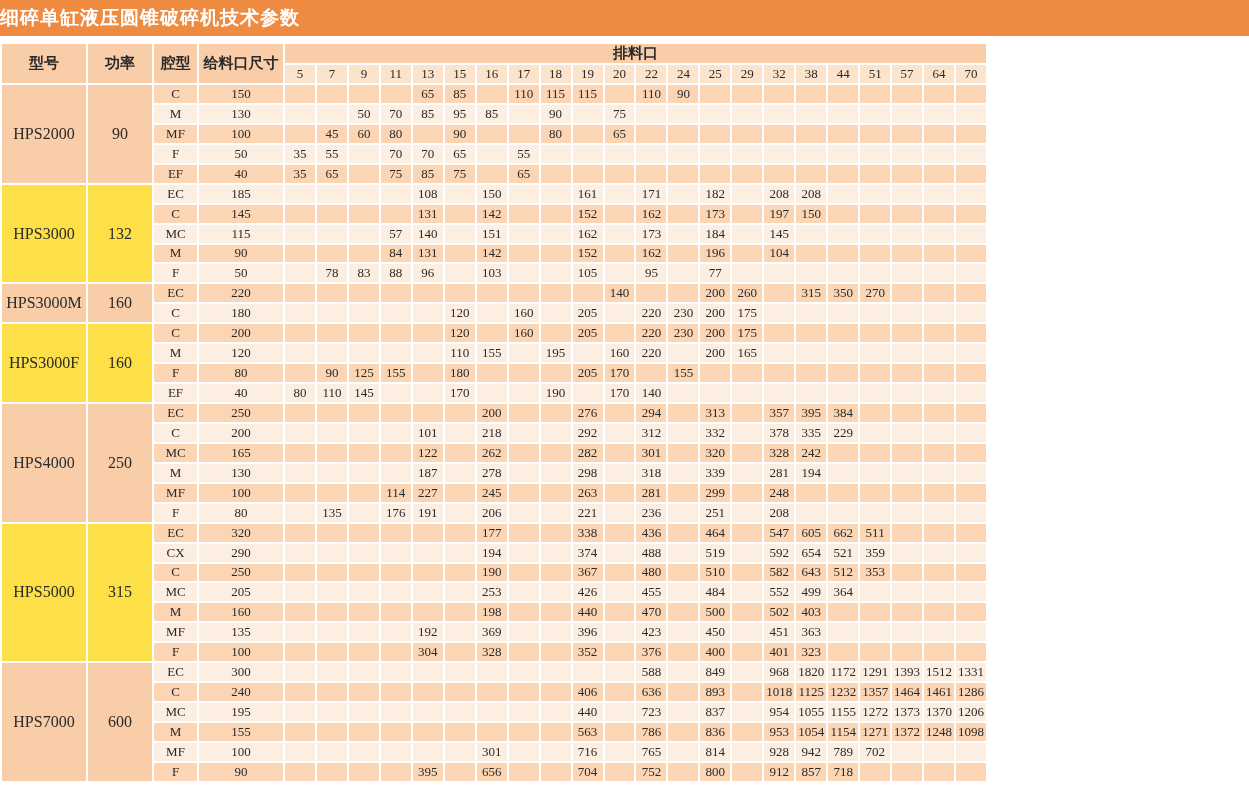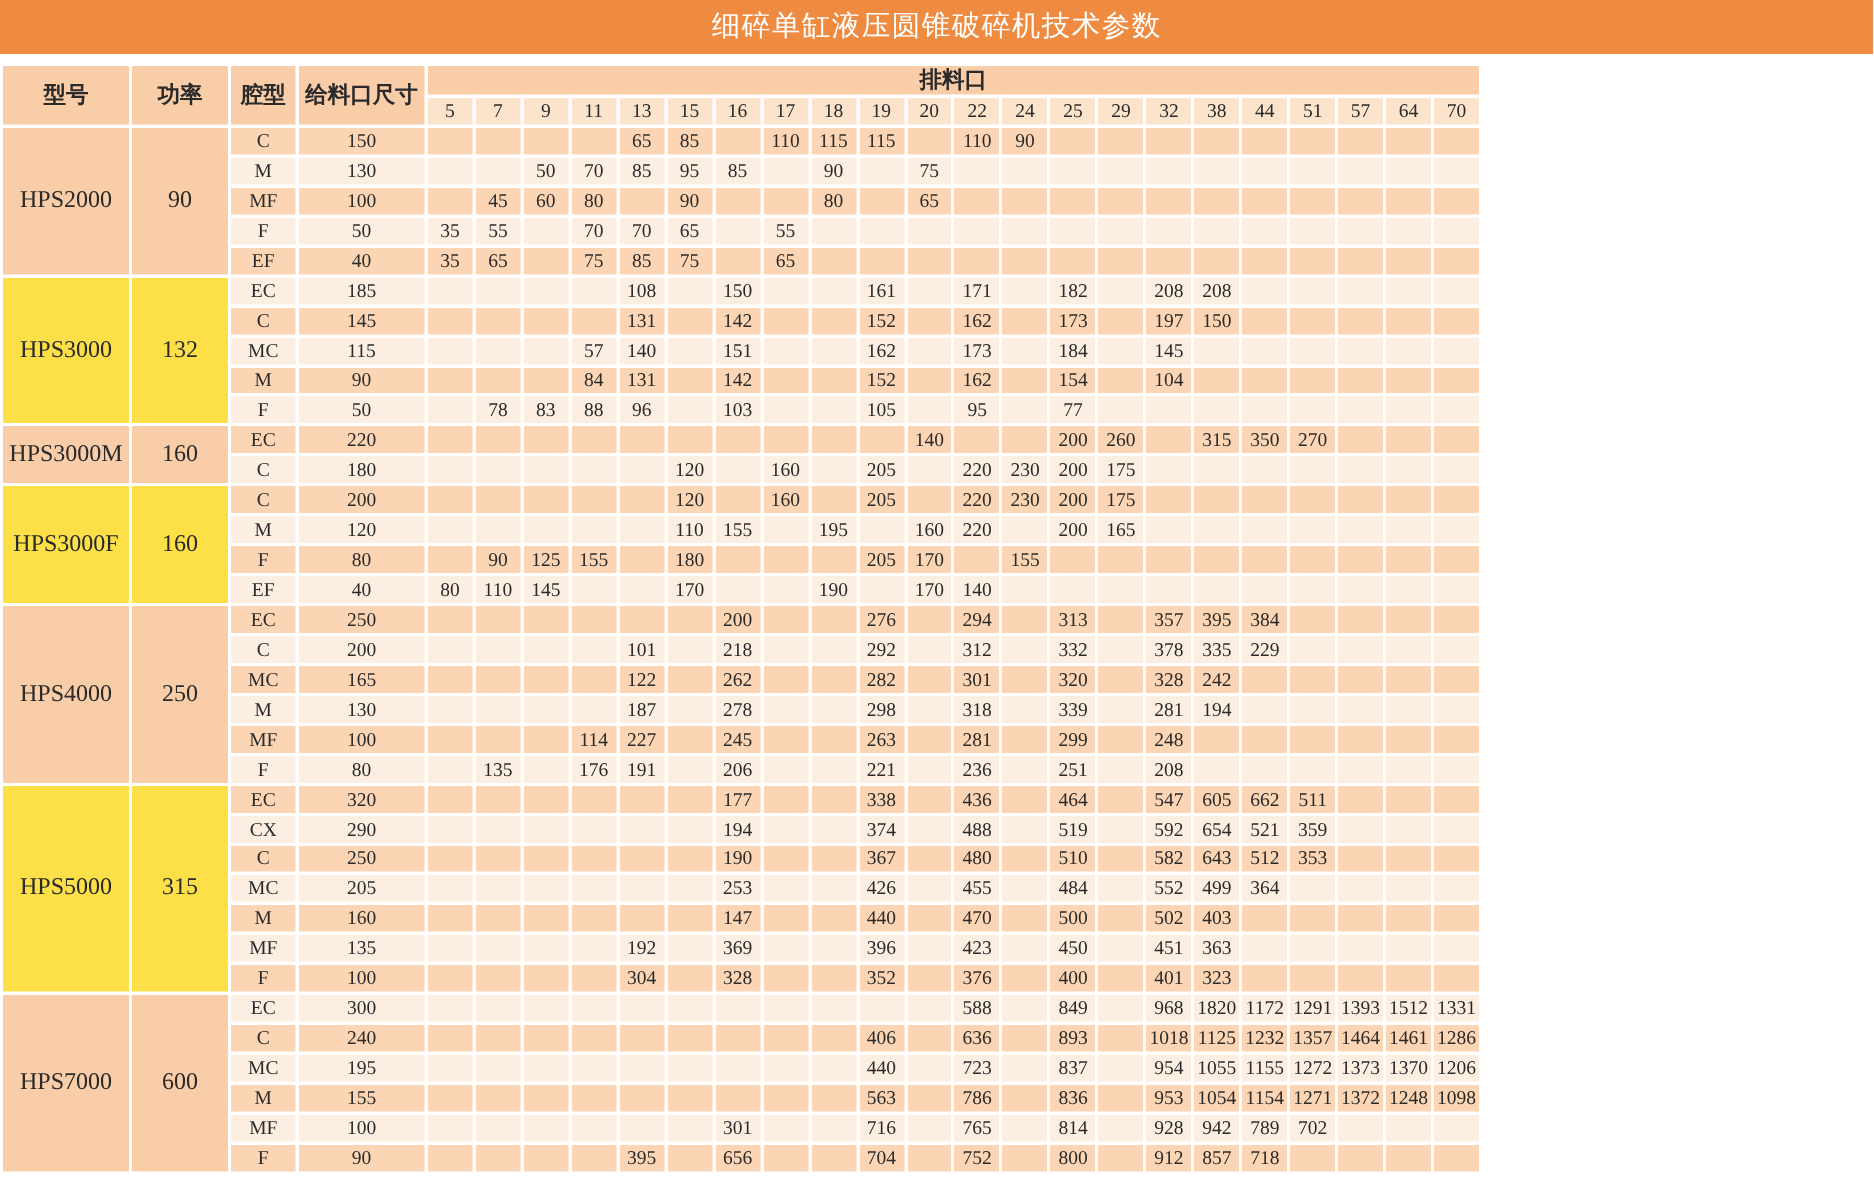--- a/index.html
+++ b/index.html
@@ -3,21 +3,21 @@
 <meta charset="utf-8">
 <style>
   html,body { margin:0; padding:0; }
   .page {
     width:1249px; height:785px; background:#ffffff; overflow:hidden;
     font-family:"Liberation Serif","DejaVu Serif",serif;
     color:#2a2a2a;
   }
   .title-bar {
     height:36px; background:#ef8b40; color:#ffffff;
-    font-weight:normal; font-size:19px; line-height:36px; text-align:center;
+    font-weight:bold; font-size:19px; line-height:36px; text-align:left;
     letter-spacing:1px;
     margin-bottom:6px;
   }
   table.spec {
     width:988px; border-collapse:collapse; table-layout:fixed;
   }
   table.spec th, table.spec td {
     border:2px solid #ffffff; padding:0; text-align:center;
     overflow:hidden; white-space:nowrap;
   }
@@ -304,21 +304,21 @@
           <td>84</td>
           <td>131</td>
           <td></td>
           <td>142</td>
           <td></td>
           <td></td>
           <td>152</td>
           <td></td>
           <td>162</td>
           <td></td>
-          <td>154</td>
+          <td>196</td>
           <td></td>
           <td>104</td>
           <td></td>
           <td></td>
           <td></td>
           <td></td>
           <td></td>
           <td></td>
         </tr>
         <tr class="light">
@@ -773,21 +773,21 @@
         </tr>
         <tr class="dark">
           <td>M</td>
           <td>160</td>
           <td></td>
           <td></td>
           <td></td>
           <td></td>
           <td></td>
           <td></td>
-          <td>147</td>
+          <td>198</td>
           <td></td>
           <td></td>
           <td>440</td>
           <td></td>
           <td>470</td>
           <td></td>
           <td>500</td>
           <td></td>
           <td>502</td>
           <td>403</td>

